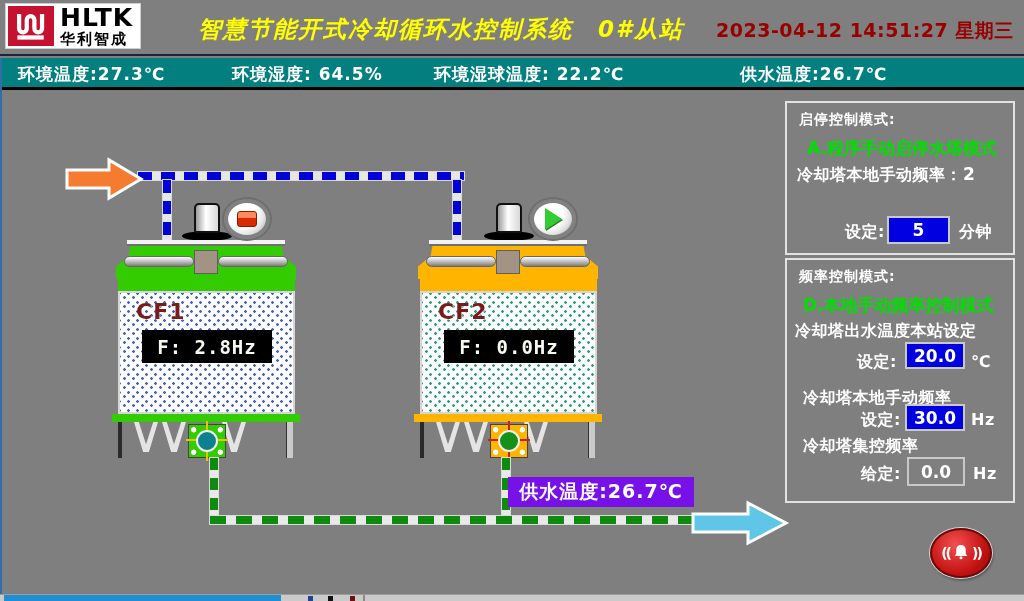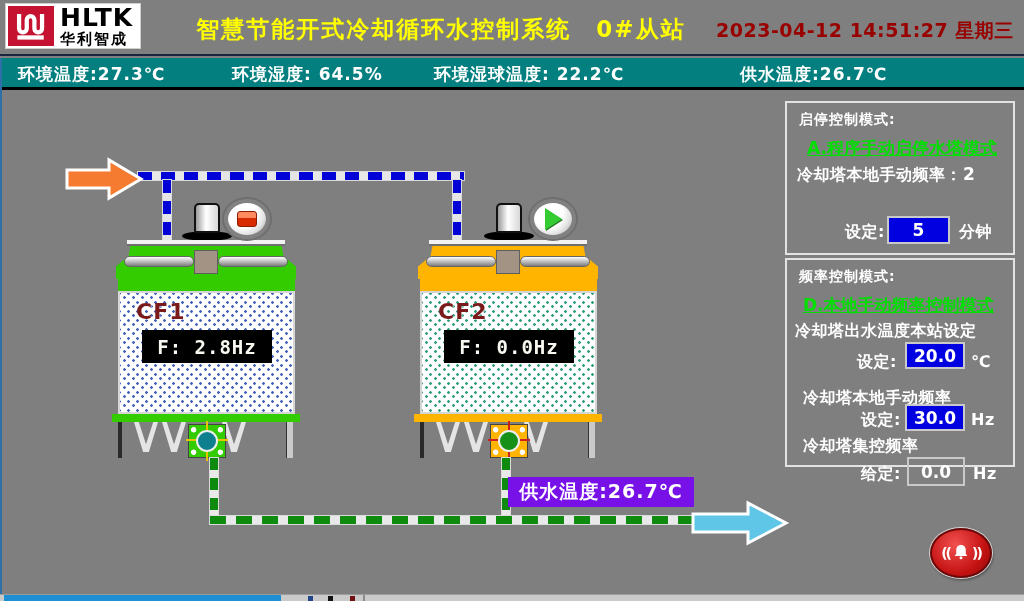--- a/index.html
+++ b/index.html
@@ -10,21 +10,21 @@
   }
   .stage{position:relative;width:1024px;height:601px;background:#7F7F7F;}
 
   
   .header{position:absolute;left:0;top:0;width:1024px;height:56px;background:#7F7F7F;border-bottom:2px solid #1A2440;box-sizing:border-box;}
   .logo{position:absolute;left:5px;top:3px;width:136px;height:46px;background:#FFFFFF;border:1px solid #CFCFCF;box-sizing:border-box;display:flex;align-items:center;}
   .logo-mark{width:46px;height:40px;margin:2px;background:#C41230;display:flex;align-items:center;justify-content:center;}
   .logo-text{display:flex;flex-direction:column;line-height:1;margin-left:4px;}
   .logo-abbr{font-size:25px;font-weight:900;color:#000;letter-spacing:1px;}
   .logo-company{font-size:15px;font-weight:bold;color:#000;letter-spacing:2px;margin-top:2px;}
-  .main-title{position:absolute;left:180px;top:14px;width:522px;text-align:center;font-size:23px;font-weight:bold;color:#FFFF00;letter-spacing:2px;white-space:nowrap;}
+  .main-title{position:absolute;left:180px;top:14px;width:522px;text-align:center;font-size:23px;font-weight:bold;color:#FFFF00;letter-spacing:2px;white-space:nowrap;font-style:italic;}
   .datetime{position:absolute;left:716px;top:18px;width:290px;font-size:19px;font-weight:bold;color:#990000;letter-spacing:0.5px;white-space:nowrap;}
 
   
   .envbar{position:absolute;left:0;top:58px;width:1024px;height:29px;background:#037F7F;border-bottom:3px solid #000;box-sizing:content-box;border-left:2px solid #24386A;}
   .env-item{position:absolute;top:5px;font-size:17px;font-weight:bold;color:#FFFFFF;letter-spacing:1px;white-space:nowrap;}
 
   
   .pipe{position:absolute;box-shadow:0 0 0 1px #DADADA;}
   .pipe-blue-h{height:8px;background:repeating-linear-gradient(90deg,#0202D6 0 14px,#E6E6E6 14px 23px);}
   .pipe-blue-v{width:8px;background:repeating-linear-gradient(180deg,#0202D6 0 13px,#E6E6E6 13px 21px);}
@@ -74,23 +74,23 @@
   .hmi-btn{position:absolute;width:46px;height:40px;border-radius:50%;background:radial-gradient(circle at 38% 32%,#FFFFFF 45%,#E2E2E2 68%,#9A9A9A);border:4px solid #818181;box-sizing:border-box;display:flex;align-items:center;justify-content:center;cursor:pointer;box-shadow:0 0 0 2px #6E6E6E;}
   .stop-square{width:20px;height:16px;border-radius:3px;background:linear-gradient(180deg,#FF8A60 0 45%,#D92B00 45%);border:1px solid #8A1A00;box-sizing:border-box;}
   .play-tri{width:0;height:0;border-left:17px solid #33CC33;border-top:11px solid transparent;border-bottom:11px solid transparent;filter:drop-shadow(1px 1px 0 #2A7A2A);}
 
   
   .supply-label{position:absolute;left:508px;top:477px;width:186px;height:30px;background:#7711E8;color:#FFFFFF;font-size:19px;font-weight:bold;display:flex;align-items:center;justify-content:center;letter-spacing:1px;white-space:nowrap;}
 
   
   .panel{position:absolute;left:785px;width:230px;border:2px solid #E2E2E2;box-sizing:border-box;background:#7F7F7F;}
   .panel-1{top:101px;height:154px;}
-  .panel-2{top:258px;height:209px;}
+  .panel-2{top:258px;height:245px;}
   .p-title{position:absolute;left:12px;font-size:14px;font-weight:bold;color:#FFFFFF;letter-spacing:1px;white-space:nowrap;}
-  .p-mode{position:absolute;font-size:17px;font-weight:bold;color:#00E000;white-space:nowrap;cursor:pointer;text-decoration:underline;}
+  .p-mode{position:absolute;font-size:17px;font-weight:bold;color:#00E000;white-space:nowrap;cursor:pointer;}
   .p-label{position:absolute;font-size:16px;font-weight:bold;color:#FFFFFF;white-space:nowrap;letter-spacing:0.5px;}
   .p-value{position:absolute;font-size:17px;font-weight:bold;color:#FFFFFF;}
   .input-box{position:absolute;background:#0000E0;border:2px solid #C9C9C9;box-sizing:border-box;color:#FFFFFF;font-size:17px;font-weight:bold;display:flex;align-items:center;justify-content:center;cursor:text;}
   .readonly-box{position:absolute;background:transparent;border:2px solid #C9C9C9;box-sizing:border-box;color:#FFFFFF;font-size:17px;font-weight:bold;display:flex;align-items:center;justify-content:center;}
 
   
   .alarm-btn{position:absolute;left:930px;top:528px;width:58px;height:46px;border-radius:50%;background:radial-gradient(circle at 40% 32%,#F25050,#C41212 62%,#8C0A0A);border:2px solid #6E0808;box-shadow:0 0 0 1px #D8D8D8,1px 2px 3px rgba(0,0,0,.45);display:flex;align-items:center;justify-content:center;gap:1px;cursor:pointer;}
   .alarm-arc{color:#FFFFFF;font-size:14px;font-weight:bold;line-height:1;letter-spacing:-2px;}
 
   

